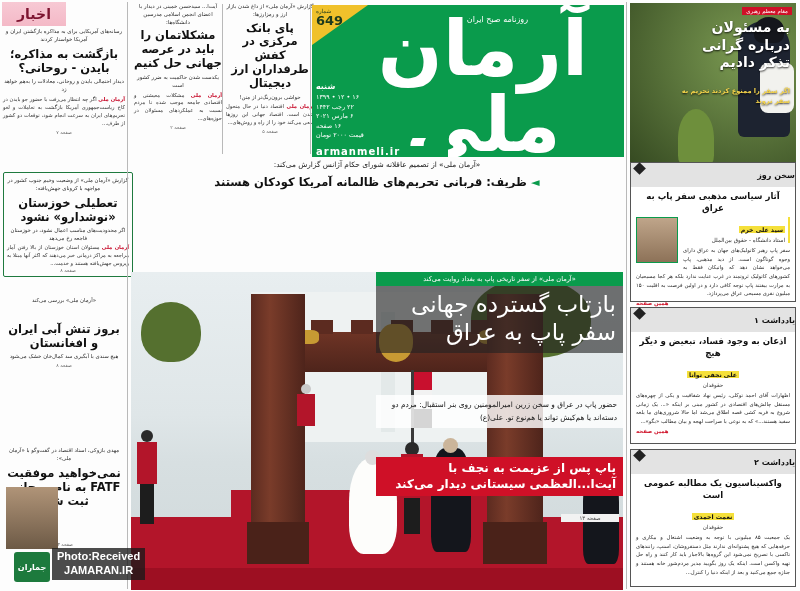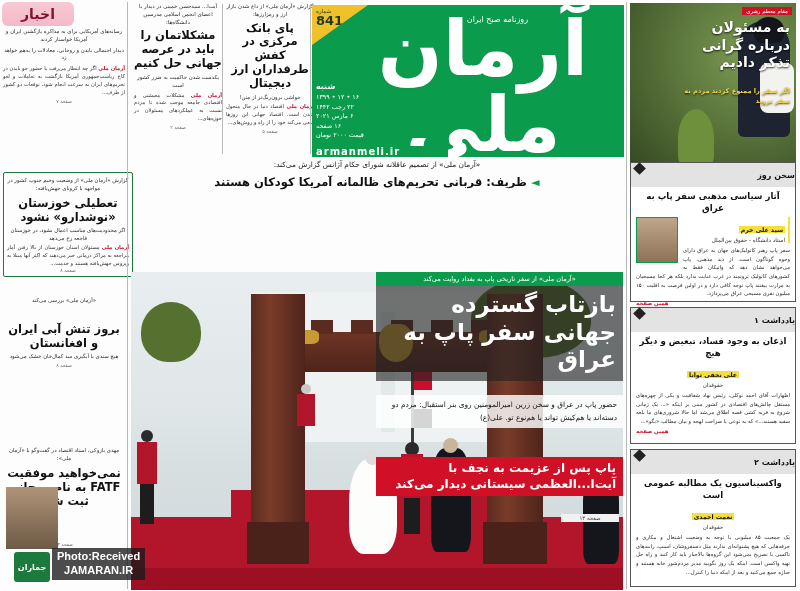--- a/index.html
+++ b/index.html
@@ -14,24 +14,24 @@
   
   .rule-v{position:absolute;width:1px;background:#b9b9b9;}
   .kicker{font-size:5.4px;line-height:1.45;color:#2b2b2b;text-align:center;}
   .body-txt{font-size:5.2px;line-height:1.5;color:#333;text-align:justify;}
   .pageref{font-size:4.6px;color:#6a6a6a;text-align:center;letter-spacing:.2px;}
   .redlead{color:#c8102e;font-weight:bold;}
 
   
   #left-col{position:absolute;left:0;top:0;width:128px;height:591px;}
   .akhbar-logo{
-    position:absolute;left:2px;top:2px;width:72px;height:24px;
+    position:absolute;left:2px;top:2px;width:64px;height:24px;
     background:linear-gradient(#f7c9d4,#f4b9c7);
     display:flex;align-items:center;justify-content:center;
-    font-size:14px;font-weight:bold;color:#7d1430;overflow:hidden;border-radius:6px;
+    font-size:14px;font-weight:bold;color:#7d1430;overflow:hidden;
   }
   .lc-block{position:absolute;left:3px;width:122px;}
   .lc-hl{font-size:11.5px;font-weight:bold;line-height:1.22;text-align:center;}
   .boxed{border:1px solid #1f7a3f;border-radius:2px;padding:4px 3px 3px;}
 
   
   .topcol{position:absolute;top:3px;}
   .tc-hl{font-weight:bold;text-align:center;line-height:1.2;}
 
   
@@ -84,21 +84,21 @@
   .suit{position:absolute;background:#14161c;border-radius:35% 35% 15% 15%;}
   .flagpole{position:absolute;background:#3a3a3a;}
   .flag{position:absolute;background:linear-gradient(#c8102e 33%,#f2f2f2 33% 66%,#1a1a1a 66%);}
 
   .ph-kicker{
     position:absolute;right:0;top:0;width:247px;height:14px;background:#0a9b4c;color:#fff;
     font-size:6.6px;display:flex;align-items:center;justify-content:center;}
   .ph-title{
     position:absolute;right:0;top:14px;width:247px;
     background:rgba(34,34,34,.62);color:#fff;
-    font-size:23px;font-weight:bold;line-height:1.2;text-align:right;
+    font-size:23px;font-weight:normal;line-height:1.2;text-align:right;
     padding:5px 7px 7px 4px;box-sizing:border-box;}
   .ph-caption{
     position:absolute;right:0;top:123px;width:247px;
     background:rgba(255,255,255,.82);color:#151515;
     font-size:7.4px;line-height:1.7;text-align:right;
     padding:4px 6px;box-sizing:border-box;}
   .ph-redbar{
     position:absolute;right:0;top:185px;width:247px;background:#cf1027;color:#fff;
     font-size:12px;font-weight:bold;line-height:1.35;text-align:right;
     padding:3px 7px 4px;box-sizing:border-box;}
@@ -147,20 +147,21 @@
 <body>
 
 <div class="page">
 
   <div id="left-col">
 
     <div class="akhbar-logo">اخبار</div>
 
     <div class="lc-block" style="top:28px;">
       <div class="kicker">رسانه‌های آمریکایی برای به مذاکره بازگشتن ایران و آمریکا خواستار کردند</div>
+      <div class="lc-hl" style="margin-top:3px;">بازگشت به مذاکره؛ بایدن - روحانی؟</div>
       <div class="kicker" style="margin-top:3px;">دیدار احتمالی بایدن و روحانی، معادلات را به‌هم خواهد زد</div>
       <div class="body-txt" style="margin-top:3px;">
         <span class="redlead">آرمان ملی</span>
         <span>اگر چه انتظار می‌رفت با حضور جو بایدن در کاخ ریاست‌جمهوری آمریکا بازگشت به تعاملات و لغو تحریم‌های ایران به سرعت انجام شود، توقعات دو کشور از طرف...</span>
       </div>
       <div class="pageref" style="margin-top:2px;">صفحه ۷</div>
     </div>
 
     <div class="lc-block boxed" style="top:172px;">
       <div class="kicker">گزارش «آرمان ملی» از وضعیت وخیم جنوب کشور در مواجهه با کرونای جهش‌یافته:</div>
@@ -217,21 +218,21 @@
 
   <div class="rule-v" style="left:222px;top:4px;height:150px;"></div>
   <div class="rule-v" style="left:310px;top:4px;height:150px;"></div>
 
   <div id="masthead">
     <div class="mast-wordmark">آرمان ملی</div>
     <div class="mast-sub">روزنامه صبح ایران</div>
 
     <div class="issue-badge">
       <span class="issue-lbl">شماره</span>
-      <span class="issue-num">841</span>
+      <span class="issue-num">649</span>
     </div>
 
     <div class="mast-dates">
       <div class="d0">شنبه</div>
       <div>۱۶ • ۱۲ • ۱۳۹۹</div>
       <div>۲۲ رجب ۱۴۴۲</div>
       <div>۶ مارس ۲۰۲۱</div>
       <div>۱۶ صفحه</div>
       <div>قیمت ۲۰۰۰ تومان</div>
     </div>
@@ -310,21 +311,21 @@
            border-radius:26px 26px 6px 6px;"></div>
       <div style="position:absolute;right:12px;top:14px;width:30px;height:26px;background:#14161c;
            border-radius:50% 50% 30% 30%;"></div>
       <div style="position:absolute;right:2px;top:60px;width:34px;height:50px;background:#f2f2ee;
            border-radius:8px;"></div>
       <div style="position:absolute;left:48px;bottom:8px;width:36px;height:58px;background:#6e8f3c;
            border-radius:50% 50% 20% 20%;"></div>
 
       <div class="rc-tag">مقام معظم رهبری</div>
       <div class="rc-hl">به مسئولان درباره گرانی تذکر دادیم</div>
-      <div class="rc-sub">اگر سفر را ممنوع کردند مردم به سفر نروند</div>
+      <div class="rc-sub">اگر سفر را ممنوع کردند تحریم به سفر نروند</div>
       <div class="rc-pref">صفحه ۲</div>
     </div>
 
     <div class="rc-box" style="top:162px;height:140px;">
       <div class="rc-ribbon">
         <span class="rc-diamond"></span>
         <span>سخن روز</span>
       </div>
       <div class="rc-title">آثار سیاسی مذهبی سفر پاپ به عراق</div>
       <div class="rc-portrait"></div>

